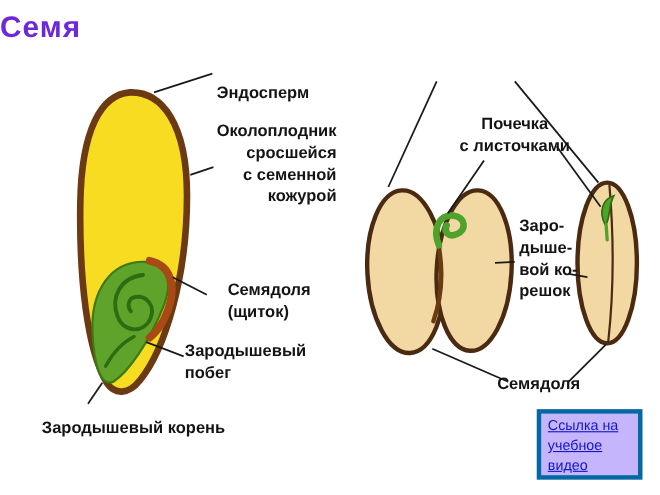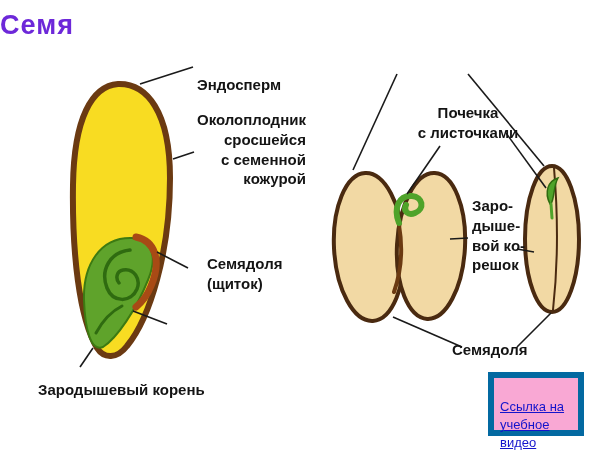--- a/index.html
+++ b/index.html
@@ -11,21 +11,21 @@
     text-align:left; font-size:27px; font-weight:700;
     color:#6d28d9; letter-spacing:1px;
   }
   .label {
     position:absolute; font-size:15px; font-weight:700; color:#141414;
     line-height:1.32; white-space:pre-line;
   }
   .label.center { text-align:center; }
   .linkbox {
     position:absolute; left:488px; top:372px; width:96px; height:64px;
-    border:6px solid #0369a1; padding:20px 6px; background:#f9a8d4;
+    border:4px solid #0369a1; padding:2px 6px; background:#c4b5fd;
   }
   .linkbox a {
     display:block; font-size:13px; font-weight:400; color:#1414cc;
     text-decoration:underline; line-height:1.4; white-space:pre-line; cursor:pointer;
   }
   .leader { stroke:#1a1a1a; stroke-width:1.6; }
   .outline { stroke:#6b3a12; }
   .bean-outline { stroke:#4a2a10; }
 </style>
 </head>
@@ -76,20 +76,22 @@
 
   <div class="title">Семя</div>
 
   <div class="label" style="left:197px; top:55px;margin-top:20px;">Эндосперм</div>
   <div class="label" style="left:197px; top:110px;text-align:right;">Околоплодник
 сросшейся
 с семенной
 кожурой</div>
   <div class="label" style="left:190px; top:254px;margin-left:17px;">Семядоля
 (щиток)</div>
+  <div class="label" style="left:168px; top:310px;">Зародышевый
+побег</div>
   <div class="label" style="left:38px;  top:380px;">Зародышевый корень</div>
 
   <div class="label center" style="left:412px; top:103px; width:112px;">Почечка
 с листочками</div>
   <div class="label" style="left:472px; top:196px;">Заро-
 дыше-
 вой ко-
 решок</div>
   <div class="label" style="left:452px; top:340px;">Семядоля</div>
 

